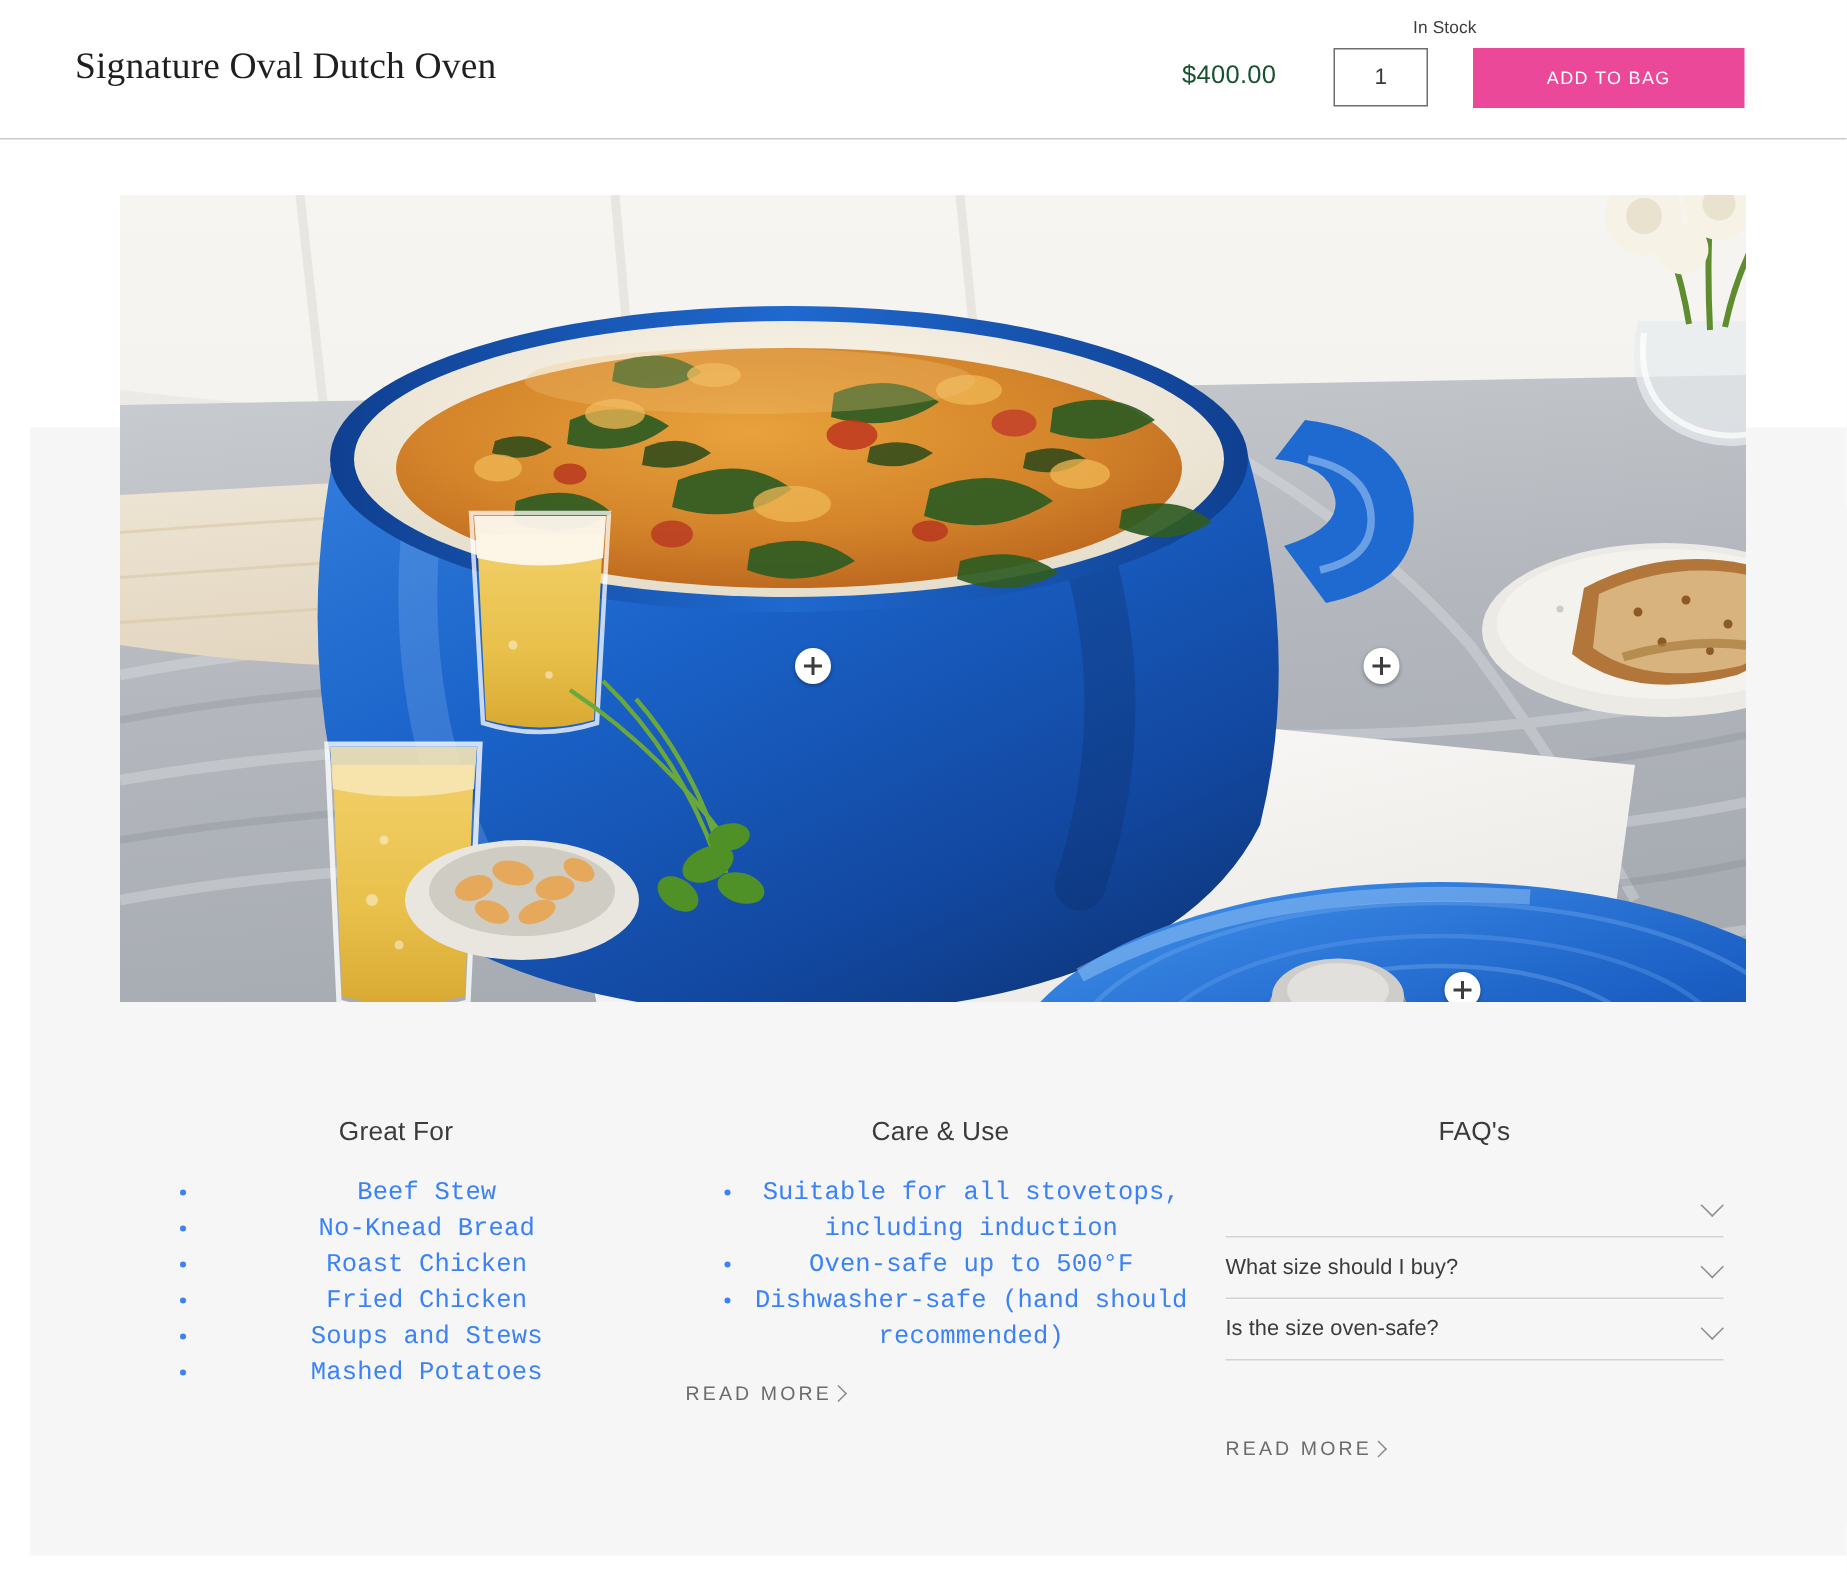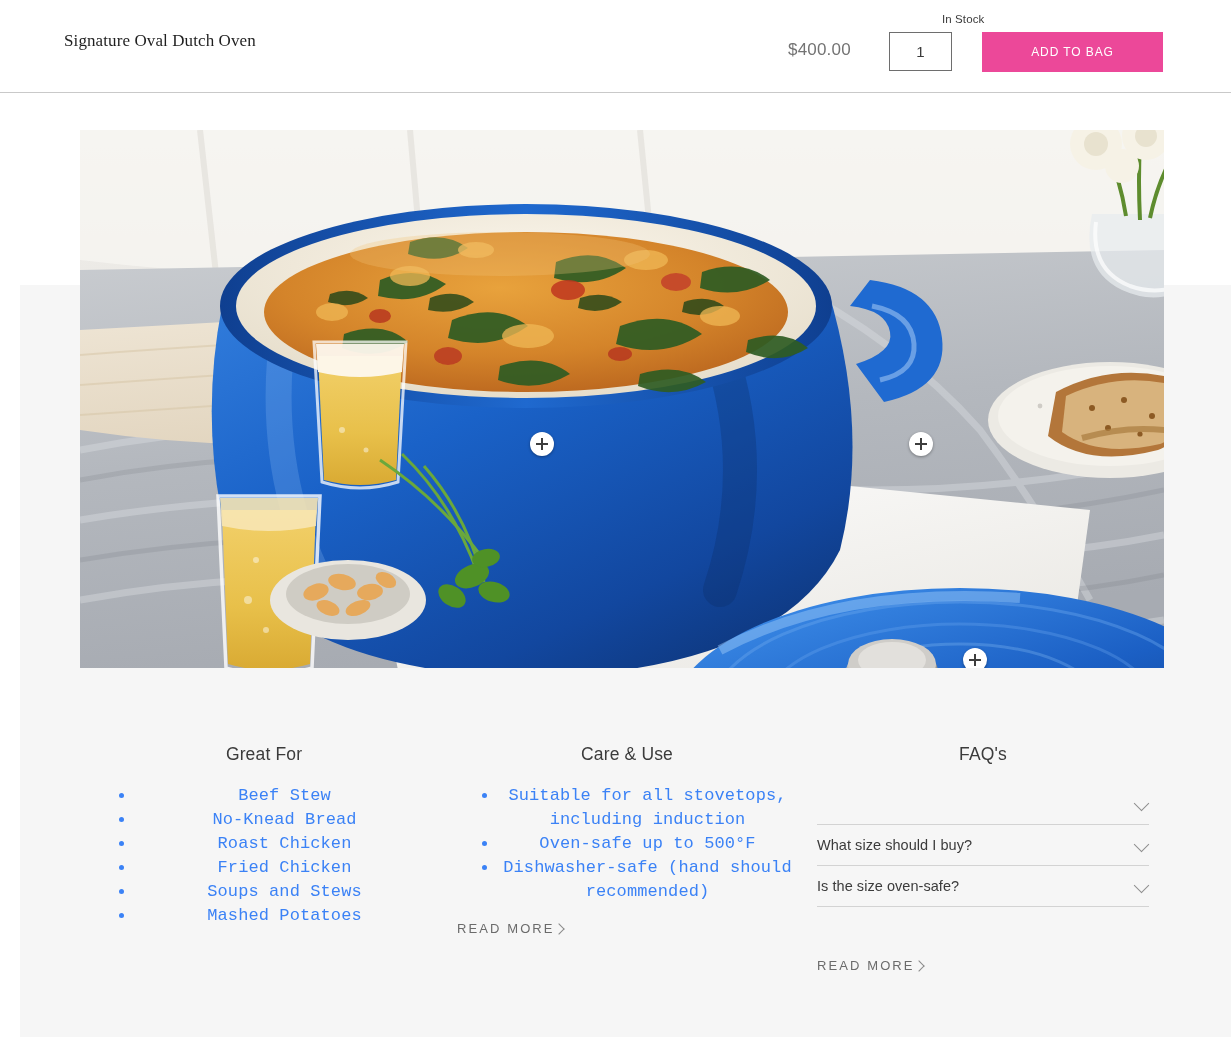--- a/index.html
+++ b/index.html
@@ -16,33 +16,33 @@
   .header {
     position: absolute;
     left: 0; top: 0;
     width: 1231px;
     height: 93px;
     background: #ffffff;
     border-bottom: 1px solid #c9c9c9;
   }
   .product-title {
     position: absolute;
-    left: 64px; top: 31px;
+    left: 50px; top: 31px;
     font-family: "Liberation Serif", serif;
-    font-size: 17px;
+    font-size: 25px;
     font-weight: 400;
     color: #1f1f1f;
     letter-spacing: 0.1px;
     white-space: nowrap;
   }
   .price {
     position: absolute;
     left: 788px; top: 40px;
     font-size: 17px;
-    color: #737373;
+    color: #14532d;
     letter-spacing: 0.2px;
     white-space: nowrap;
   }
   .qty-box {
     position: absolute;
     left: 889px; top: 32px;
     width: 63px; height: 39px;
     border: 1px solid #6e6e6e;
     background: #ffffff;
     text-align: center;

